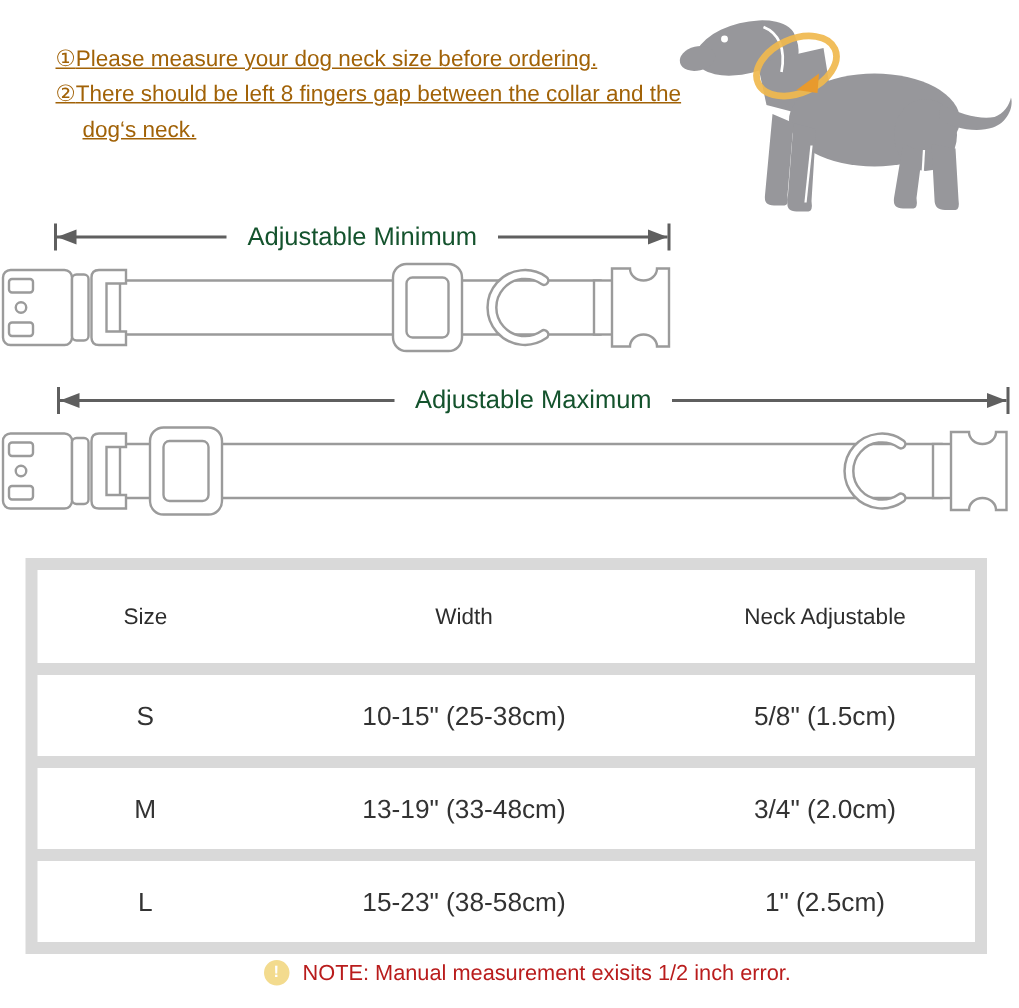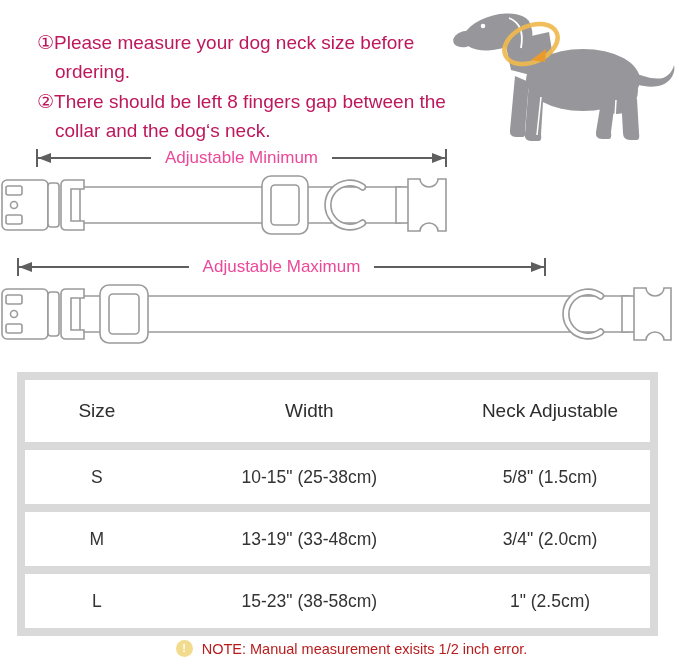--- a/index.html
+++ b/index.html
@@ -1,46 +1,46 @@
 <!DOCTYPE html>
 <html><head>
 <meta charset="utf-8">
 <style>
   html,body{margin:0;padding:0;background:#ffffff;}
   #page{position:relative;width:679px;height:672px;background:#ffffff;overflow:hidden;
         font-family:"Liberation Sans","DejaVu Sans",sans-serif;color:#3e3e3e;}
 
   
-  .instructions{position:absolute;left:37px;top:28px;width:420px;font-size:19px;line-height:1.55;color:#be185d;}
+  .instructions{position:absolute;left:37px;top:28px;width:420px;font-size:15px;line-height:1.55;color:#a16207;text-decoration:underline;}
   .instr-item{padding-left:18px;text-indent:-18px;}
 
   
   .dog-wrap{position:absolute;left:451px;top:2px;width:226px;height:152px;}
 
   
   .measure-row{position:absolute;display:flex;align-items:center;height:20px;}
   .measure-min{left:36px;top:148px;width:411px;}
-  .measure-max{left:17px;top:257px;width:529px;justify-content:center;}
+  .measure-max{left:38px;top:257px;width:635px;justify-content:center;}
   .tick{width:2px;height:18px;background:#5f5f5f;flex:0 0 auto;}
   .arrow-line{flex:1 1 auto;height:0;border-top:2px solid #5f5f5f;position:relative;}
   .arrow-line.left::before,.arrow-line.right::after{content:"";position:absolute;top:-6px;width:0;height:0;
         border-top:5px solid transparent;border-bottom:5px solid transparent;}
   .arrow-line.left::before{left:0;border-right:13px solid #5f5f5f;}
   .arrow-line.right::after{right:0;border-left:13px solid #5f5f5f;}
-  .measure-label{flex:0 0 auto;padding:0 14px;font-size:17px;color:#ec4899;white-space:nowrap;}
+  .measure-label{flex:0 0 auto;padding:0 14px;font-size:17px;color:#14532d;white-space:nowrap;}
 
   
   .collar-min{position:absolute;left:0;top:170px;}
   .collar-max{position:absolute;left:0;top:279px;}
 
   
   .size-table{position:absolute;left:17px;top:372px;width:641px;box-sizing:border-box;
         background:#d9d9d9;padding:8px;display:flex;flex-direction:column;gap:8px;}
   .t-row{background:#ffffff;display:grid;grid-template-columns:23% 45% 32%;align-items:center;text-align:center;}
-  .t-head{height:62px;font-size:19px;color:#2d2d2d;}
+  .t-head{height:62px;font-size:15px;color:#2d2d2d;}
   .t-data{height:54px;font-size:17.5px;color:#333333;}
 
   
   .note{position:absolute;left:0;right:0;top:640px;display:flex;justify-content:center;align-items:center;
         gap:9px;transform:translateX(12px);}
   .note-icon{width:17px;height:17px;border-radius:50%;background:#f3db8e;color:#ffffff;font-weight:bold;
         font-size:11px;line-height:17px;text-align:center;flex:0 0 auto;}
   .note-text{font-size:14.5px;color:#b91c1c;}
 </style>
 </head>

